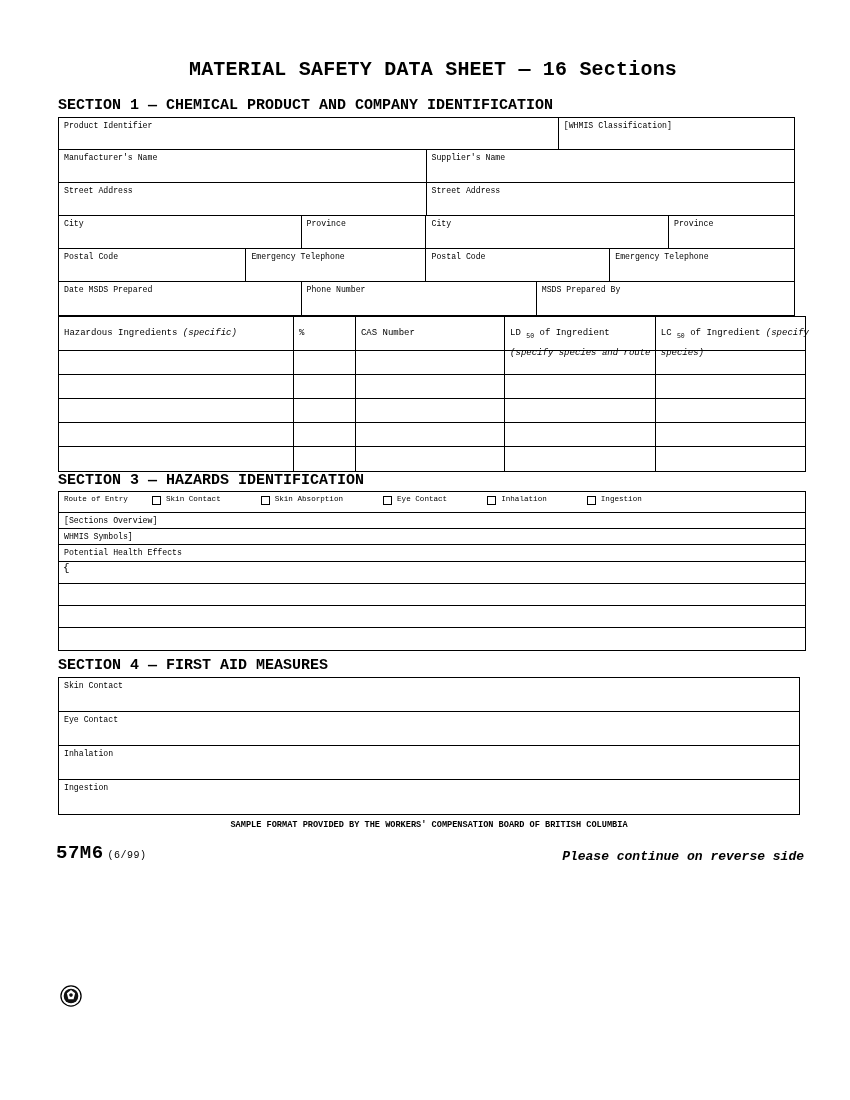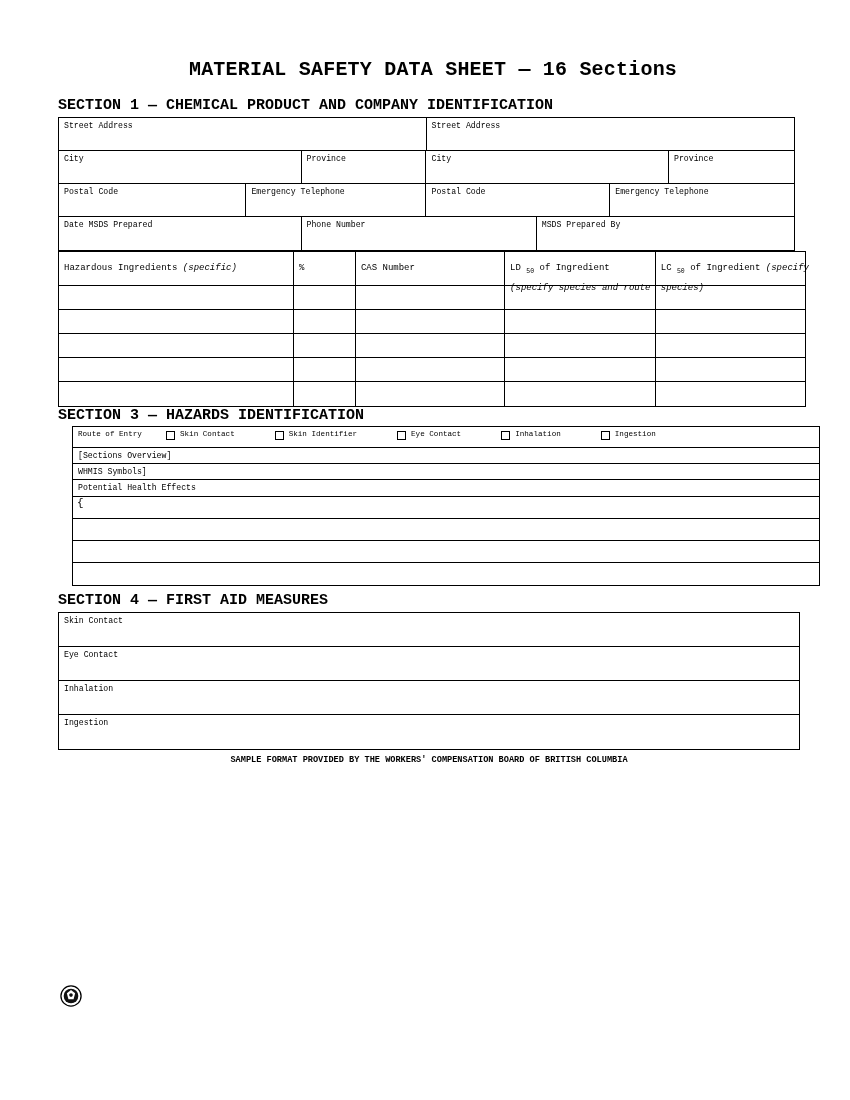--- a/index.html
+++ b/index.html
@@ -87,21 +87,21 @@
 
   
   #section2 { margin-left: 2px; width: 748px; }
   #section2 .hdr .cell { height: 34px; padding-top: 5px; }
   #section2 .data .cell { height: 24px; }
   .lbl-2 { font-size: 9px; line-height: 11px; white-space: nowrap; }
   .lbl-2 i { font-style: italic; }
   .sub { font-size: 6.5px; vertical-align: sub; }
 
   
-  #section3 { margin-left: 16px; width: 748px; }
+  #section3 { margin-left: 2px; width: 748px; }
   #section3 .r-route { height: 21px; }
   #section3 .r-line { height: 16px; }
   #section3 .r-line2 { height: 17px; }
   #section3 .r-blank { height: 22px; }
   #section3 .srow {
     border-bottom: 1px solid #000;
     box-sizing: border-box;
     position: relative;
     padding: 3px 5px 0 5px;
   }
@@ -183,22 +183,38 @@
 <body>
 
 <div class="page">
   <div class="sheet">
 
     <div class="doc-title">MATERIAL SAFETY DATA SHEET — 16 Sections</div>
 
     <div class="section-head">SECTION 1 — CHEMICAL PRODUCT AND COMPANY IDENTIFICATION</div>
     <div class="box" id="section1">
 
-
-
+      <div class="row r1">
+        <div class="cell" style="width:68%">
+          <span class="lbl">Product Identifier</span>
+        </div>
+        <div class="cell" style="width:32%">
+          <span class="lbl">[WHMIS Classification]</span>
+        </div>
+      </div>
+
+
+      <div class="row r3">
+        <div class="cell" style="width:50%">
+          <span class="lbl">Manufacturer's Name</span>
+        </div>
+        <div class="cell" style="width:50%">
+          <span class="lbl">Supplier's Name</span>
+        </div>
+      </div>
 
       <div class="row r4">
         <div class="cell" style="width:50%">
           <span class="lbl">Street Address</span>
         </div>
         <div class="cell" style="width:50%">
           <span class="lbl">Street Address</span>
         </div>
       </div>
 
@@ -309,21 +325,21 @@
 
       <div class="srow r-route">
         <div class="route-wrap">
           <span class="route-label">Route of Entry</span>
           <span class="route-opt">
             <span class="cbx"></span>
             <span>Skin Contact</span>
           </span>
           <span class="route-opt">
             <span class="cbx"></span>
-            <span>Skin Identifier</span>
+            <span>Skin Absorption</span>
           </span>
           <span class="route-opt">
             <span class="cbx"></span>
             <span>Eye Contact</span>
           </span>
           <span class="route-opt">
             <span class="cbx"></span>
             <span>Inhalation</span>
           </span>
           <span class="route-opt">
@@ -361,20 +377,26 @@
       <div class="srow">
         <span class="lbl">Inhalation</span>
       </div>
       <div class="srow">
         <span class="lbl">Ingestion</span>
       </div>
     </div>
 
     <div class="footer-note">SAMPLE FORMAT PROVIDED BY THE WORKERS' COMPENSATION BOARD OF BRITISH COLUMBIA</div>
 
+    <div class="footer-row">
+      <div class="form-no">
+        <span>57M6</span><span class="form-rev">(6/99)</span>
+      </div>
+      <div class="continue">Please continue on reverse side</div>
+    </div>
 
   </div>
 
   <div class="logo">
     <svg viewBox="0 0 24 24" width="22" height="22" aria-hidden="true">
       <circle cx="12" cy="12" r="11" fill="none" stroke="#000" stroke-width="1.4"></circle>
       <circle cx="12" cy="12" r="8" fill="#111"></circle>
       <path d="M12 5.5 L16.5 9 L14.8 15.5 L9.2 15.5 L7.5 9 Z" fill="#fff"></path>
       <circle cx="12" cy="11" r="2" fill="#111"></circle>
     </svg>

